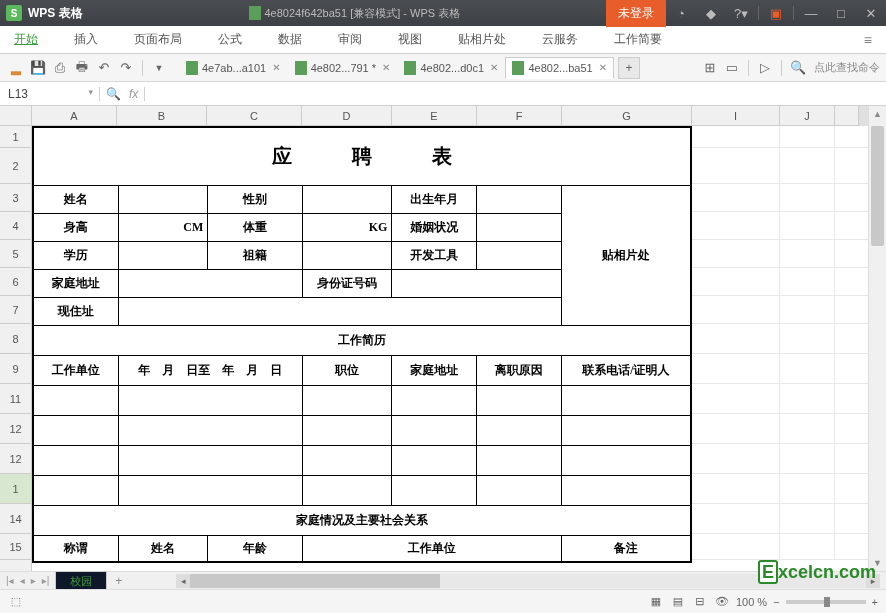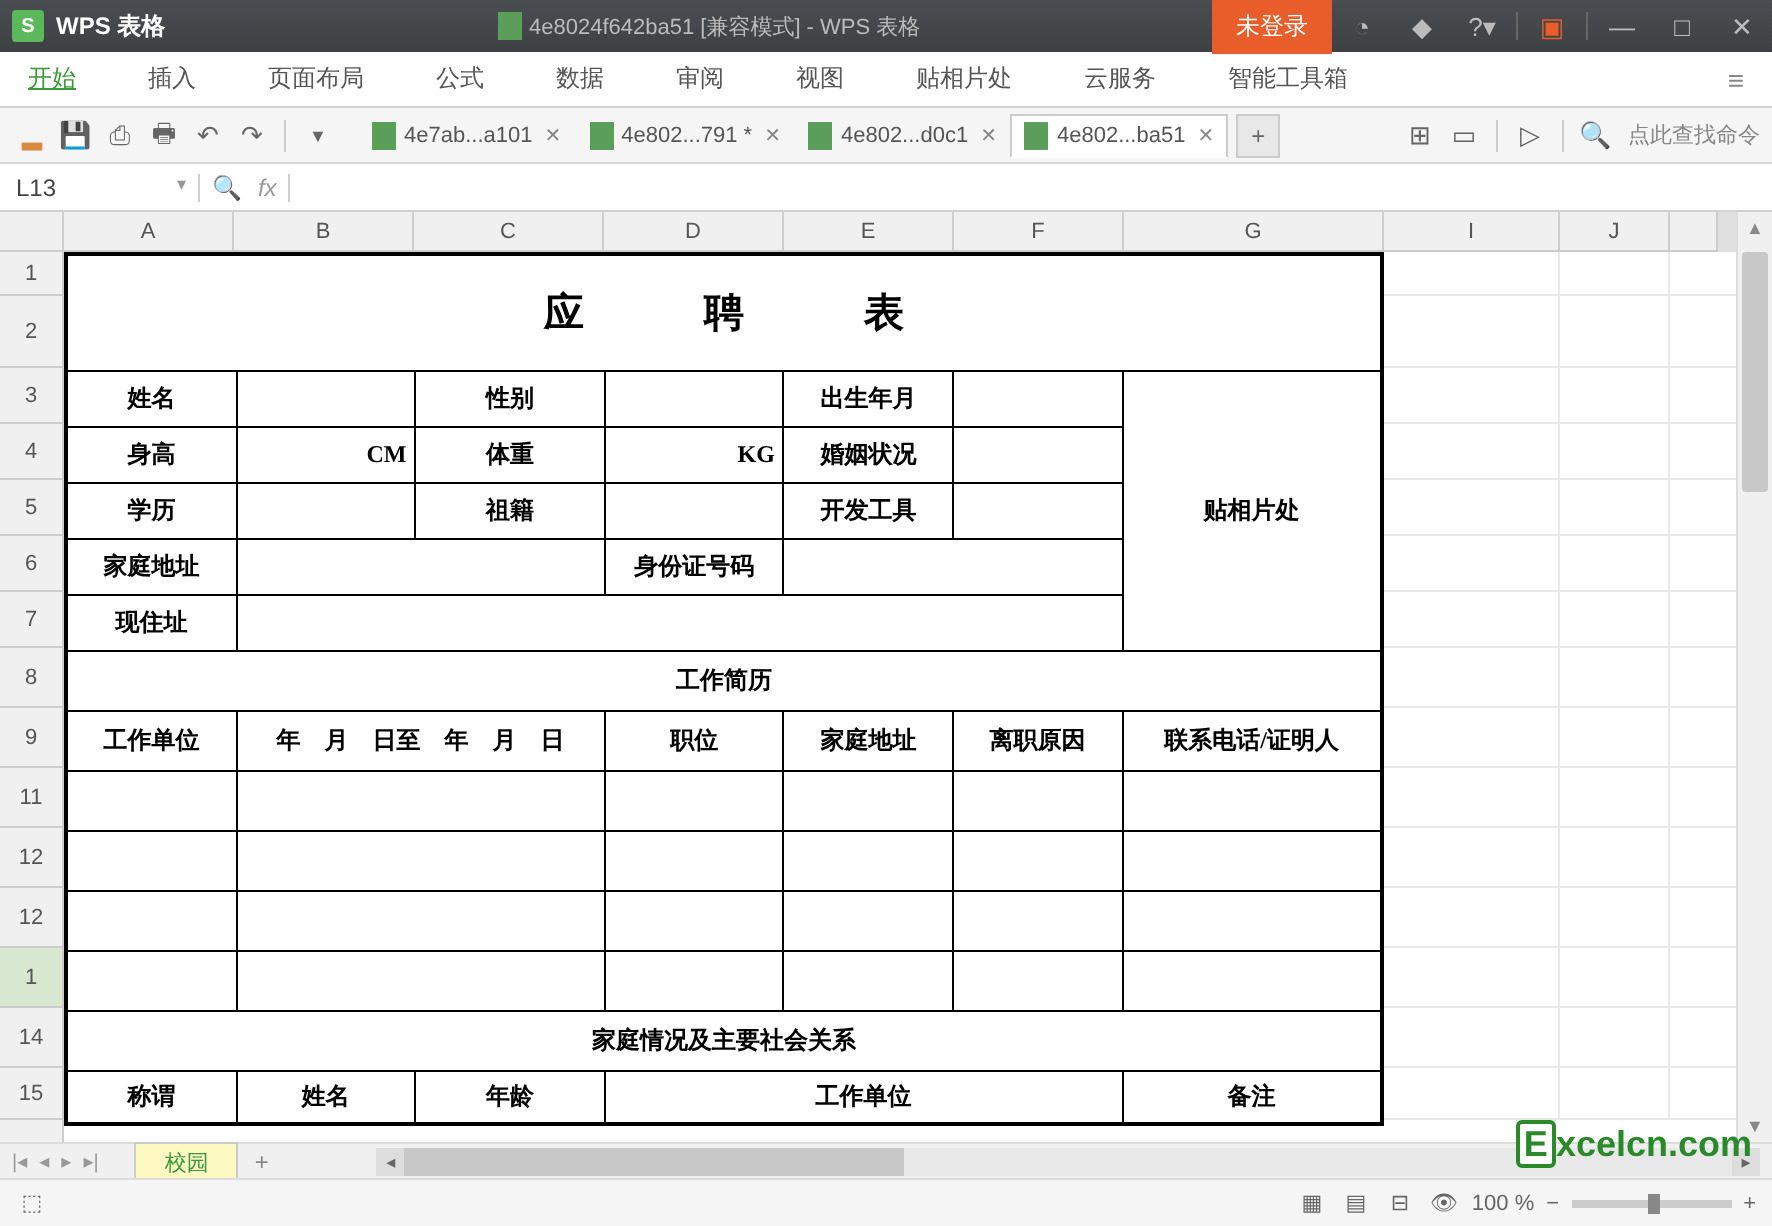--- a/index.html
+++ b/index.html
@@ -57,21 +57,21 @@
 .vscroll { position: absolute; right: 0; top: 106px; width: 18px; bottom: 42px; background: #f0f0f0; border-left:1px solid #ddd;}
 .vscroll .thumb { position:absolute; left:2px; right:2px; top:20px; height:120px; background:#c8c8c8; border-radius:2px;}
 .vscroll .up,.vscroll .dn{position:absolute;left:0;right:0;height:16px;display:flex;align-items:center;justify-content:center;color:#888;font-size:9px;}
 .vscroll .up{top:0}.vscroll .dn{bottom:0}
 .vsplit2{position:absolute;right:18px;top:106px;width:10px;height:20px;background:#e0e0e0;border-left:1px solid #ccc;}
 
 .hscrollbar { position:absolute; left:0; right:0; bottom:24px; height:18px; background:#f0f0f0; border-top:1px solid #ddd; display:flex; align-items:center;}
 .hscrollbar .sheettabs{display:flex;align-items:center;height:100%;}
 .hscrollbar .navs{display:flex;padding:0 4px;gap:2px;color:#999;}
 .hscrollbar .navs span{cursor:pointer;font-size:10px;padding:0 2px;}
-.hscrollbar .stab{padding:2px 14px;background:#fef9c3;border:1px solid #ccc;border-bottom:none;font-size:11px;color:#3a9a3a;margin-left:12px;}
+.hscrollbar .stab{padding:2px 14px;background:#0f172a;border:1px solid #ccc;border-bottom:none;font-size:11px;color:#3a9a3a;margin-left:0;}
 .hscrollbar .addtab{padding:2px 8px;color:#888;cursor:pointer;}
 .hscrollbar .track{flex:1;margin:0 20px 0 60px;height:14px;background:#e8e8e8;position:relative;}
 .hscrollbar .track .lbtn,.hscrollbar .track .rbtn{position:absolute;top:0;bottom:0;width:14px;background:#ddd;display:flex;align-items:center;justify-content:center;font-size:9px;color:#666;}
 .hscrollbar .track .lbtn{left:-14px}.hscrollbar .track .rbtn{right:-14px}
 .hscrollbar .track .hthumb{position:absolute;left:0;top:0;bottom:0;width:250px;background:#c8c8c8;}
 
 .statusbar { position:absolute; left:0; right:0; bottom:0; height:24px; background:#f5f5f5; border-top:1px solid #ddd; display:flex; align-items:center; padding:0 8px; gap:8px; color:#666; font-size:11px;}
 .statusbar .sicon{width:16px;height:16px;display:flex;align-items:center;justify-content:center;cursor:pointer;}
 .statusbar .right{margin-left:auto;display:flex;align-items:center;gap:6px;}
 .statusbar .zslider{width:80px;height:4px;background:#ccc;position:relative;}
@@ -108,21 +108,21 @@
 <div class="menubar">
   <span class="active">开始</span>
   <span>插入</span>
   <span>页面布局</span>
   <span>公式</span>
   <span>数据</span>
   <span>审阅</span>
   <span>视图</span>
   <span>贴相片处</span>
   <span>云服务</span>
-  <span>智能工具箱</span>
+  <span>工作简要</span>
   <span class="hamb">≡</span>
 </div>
 
 <div class="toolbar">
   <div class="tbtn orange">▂</div>
   <div class="tbtn blue">💾</div>
   <div class="tbtn">⎙</div>
   <div class="tbtn">🖶</div>
   <div class="tbtn">↶</div>
   <div class="tbtn">↷</div>

